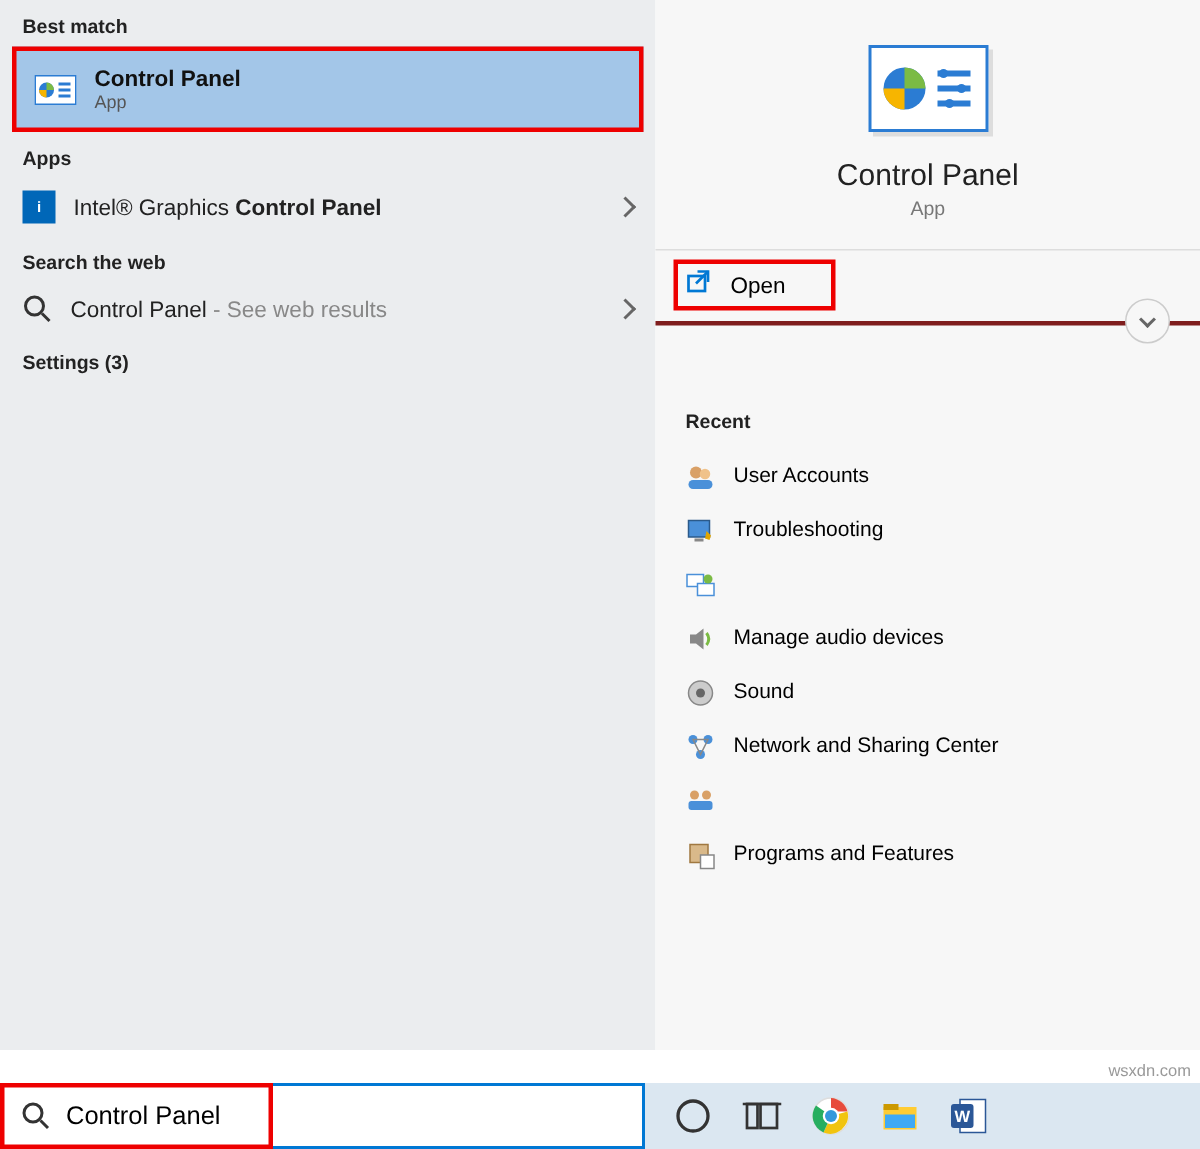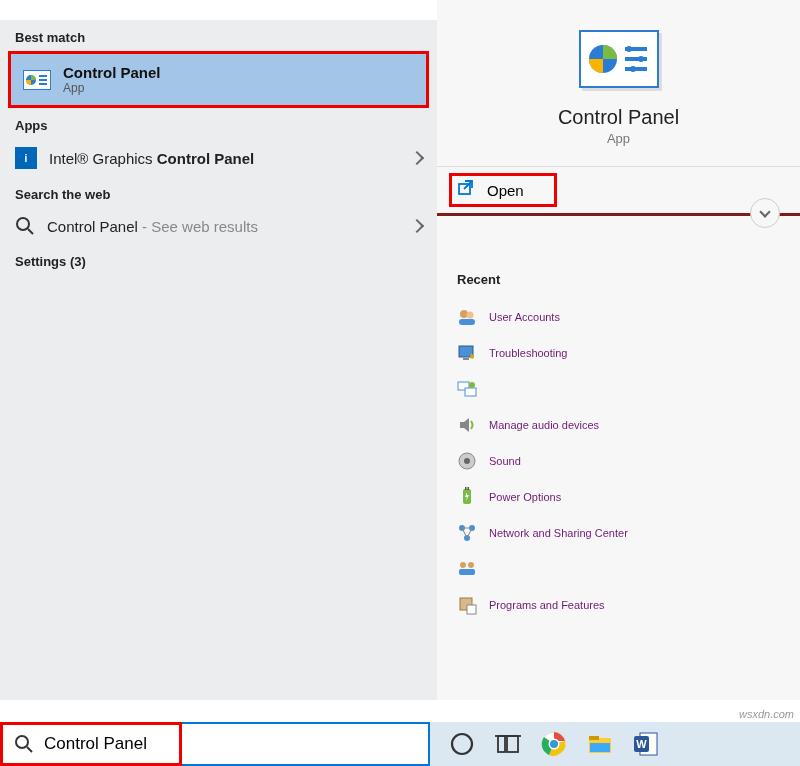--- a/index.html
+++ b/index.html
@@ -1,18 +1,18 @@
 <!DOCTYPE html>
 <html><head>
 <meta charset="utf-8">
 <style>
   * { box-sizing: border-box; margin: 0; padding: 0; font-family: "Segoe UI", sans-serif; }
   body { width: 800px; height: 766px; background: #fff; overflow: hidden; position: relative; }
   .main { display: flex; height: 700px; }
-  .left { width: 437px; background: #ebedef; display: flex; flex-direction: column; margin-top: 20px; }
+  .left { width: 437px; background: #ebedef; display: flex; flex-direction: column; }
   .right { width: 363px; background: #f7f7f7; display: flex; flex-direction: column; }
   .section-header { font-weight: 600; font-size: 13px; padding: 10px 15px 6px; color: #222; }
   .red-box { border: 3px solid #e00; }
 
   
   .best-match-row { background: #a3c6e8; margin: 0 8px; padding: 10px 12px; display: flex; align-items: center; gap: 12px; }
   .cp-mini { width: 28px; height: 20px; background: #fff; border: 1px solid #2b7cd3; display: flex; align-items: center; justify-content: center; }
   .cp-mini svg { width: 24px; height: 16px; }
   .bm-text .title { font-weight: 700; font-size: 15px; color: #111; }
   .bm-text .sub { font-size: 12px; color: #555; }
@@ -37,34 +37,34 @@
 
   .open-row { display:flex; align-items:center; padding: 12px 20px; gap:12px; border-bottom:3px solid #7f1d1d; position:relative;}
   .open-row .red-box { position: absolute; left: 12px; top: 6px; width: 108px; height: 34px; border:3px solid #e00; pointer-events:none;}
   .open-icon { color:#0078d4; }
   .open-icon svg { width:18px; height:18px; }
   .expand-circle { margin-left:auto; width:30px; height:30px; border:1px solid #ccc; border-radius:50%; display:flex; align-items:center; justify-content:center; position:absolute; right:20px; bottom:-15px; background:#f7f7f7;}
   .expand-circle .dchev { width:8px; height:8px; border-right:2px solid #666; border-bottom:2px solid #666; transform: rotate(45deg); margin-top:-3px;}
 
   .recent-block { padding: 30px 20px 0; }
   .recent-block .rh { font-weight:600; font-size:13px; margin-bottom:12px; color:#222;margin-top:26px;}
-  .recent-item { display:flex; align-items:center; gap:12px; padding:8px 0; font-size:11px; color:#701a75;}
+  .recent-item { display:flex; gap:12px; padding:8px 0; font-size:14px; color:#000000;}
   .ritem-icon { width:20px; height:20px; display:flex; align-items:center; justify-content:center; }
   .ritem-icon svg { width:20px; height:20px;}
 
   
   .searchbar-wrap { position:absolute; left:0; bottom:0; width:800px; height:66px; display:flex; align-items:flex-end;}
   .searchbar { width:430px; height:44px; border:2px solid #0078d4; background:#fff; display:flex; align-items:center; gap:10px; padding:0 12px;}
   .searchbar .red-outline { position:absolute; left:0; bottom:0; width:182px; height:44px; border:3px solid #e00; pointer-events:none;}
   .searchbar input { border:none; outline:none; font-size:17px; flex:1; }
   .taskbar { flex:1; height:44px; background:#dbe7f1; display:flex; align-items:center; gap:18px; padding:0 18px;}
   .tb-icon { width:28px; height:28px; display:flex; align-items:center; justify-content:center; }
   .tb-icon svg { width:26px; height:26px;}
 
-  .watermark{position:absolute; right:6px; bottom:46px; font-size:11px; color:#999;font-style:italic;}
+  .watermark{position:absolute; right:6px; bottom:46px; font-size:11px; color:#999;}
 </style>
 </head>
 <body>
 
 <div class="main">
 
   <div class="left">
     <div class="section-header">Best match</div>
 
     <div class="best-match-row red-box">
@@ -192,31 +192,20 @@
       <div class="recent-item">
           <span class="ritem-icon">
             <svg viewBox="0 0 20 20">
               <circle cx="10" cy="10" r="8" fill="#ccc" stroke="#888"></circle>
               <circle cx="10" cy="10" r="3" fill="#666"></circle>
             </svg>
           </span>
           <span>Sound</span>
         </div>
 
-      <div class="recent-item">
-          <span class="ritem-icon">
-            <svg viewBox="0 0 20 20">
-              <rect x="6" y="2" width="8" height="15" rx="2" fill="#7bbb44"></rect>
-              <rect x="8" y="0" width="1.5" height="3" fill="#555"></rect>
-              <rect x="10.5" y="0" width="1.5" height="3" fill="#555"></rect>
-              <path d="M10 5 l-2 5 h2 l-1 4 l3-6 h-2 z" fill="#fff"></path>
-            </svg>
-          </span>
-          <span>Power Options</span>
-        </div>
 
       <div class="recent-item">
           <span class="ritem-icon">
             <svg viewBox="0 0 20 20">
               <circle cx="5" cy="5" r="3" fill="#4a90d9"></circle>
               <circle cx="15" cy="5" r="3" fill="#4a90d9"></circle>
               <circle cx="10" cy="15" r="3" fill="#4a90d9"></circle>
               <path d="M5 5 L15 5 L10 15 Z" fill="none" stroke="#888"></path>
             </svg>
           </span>

